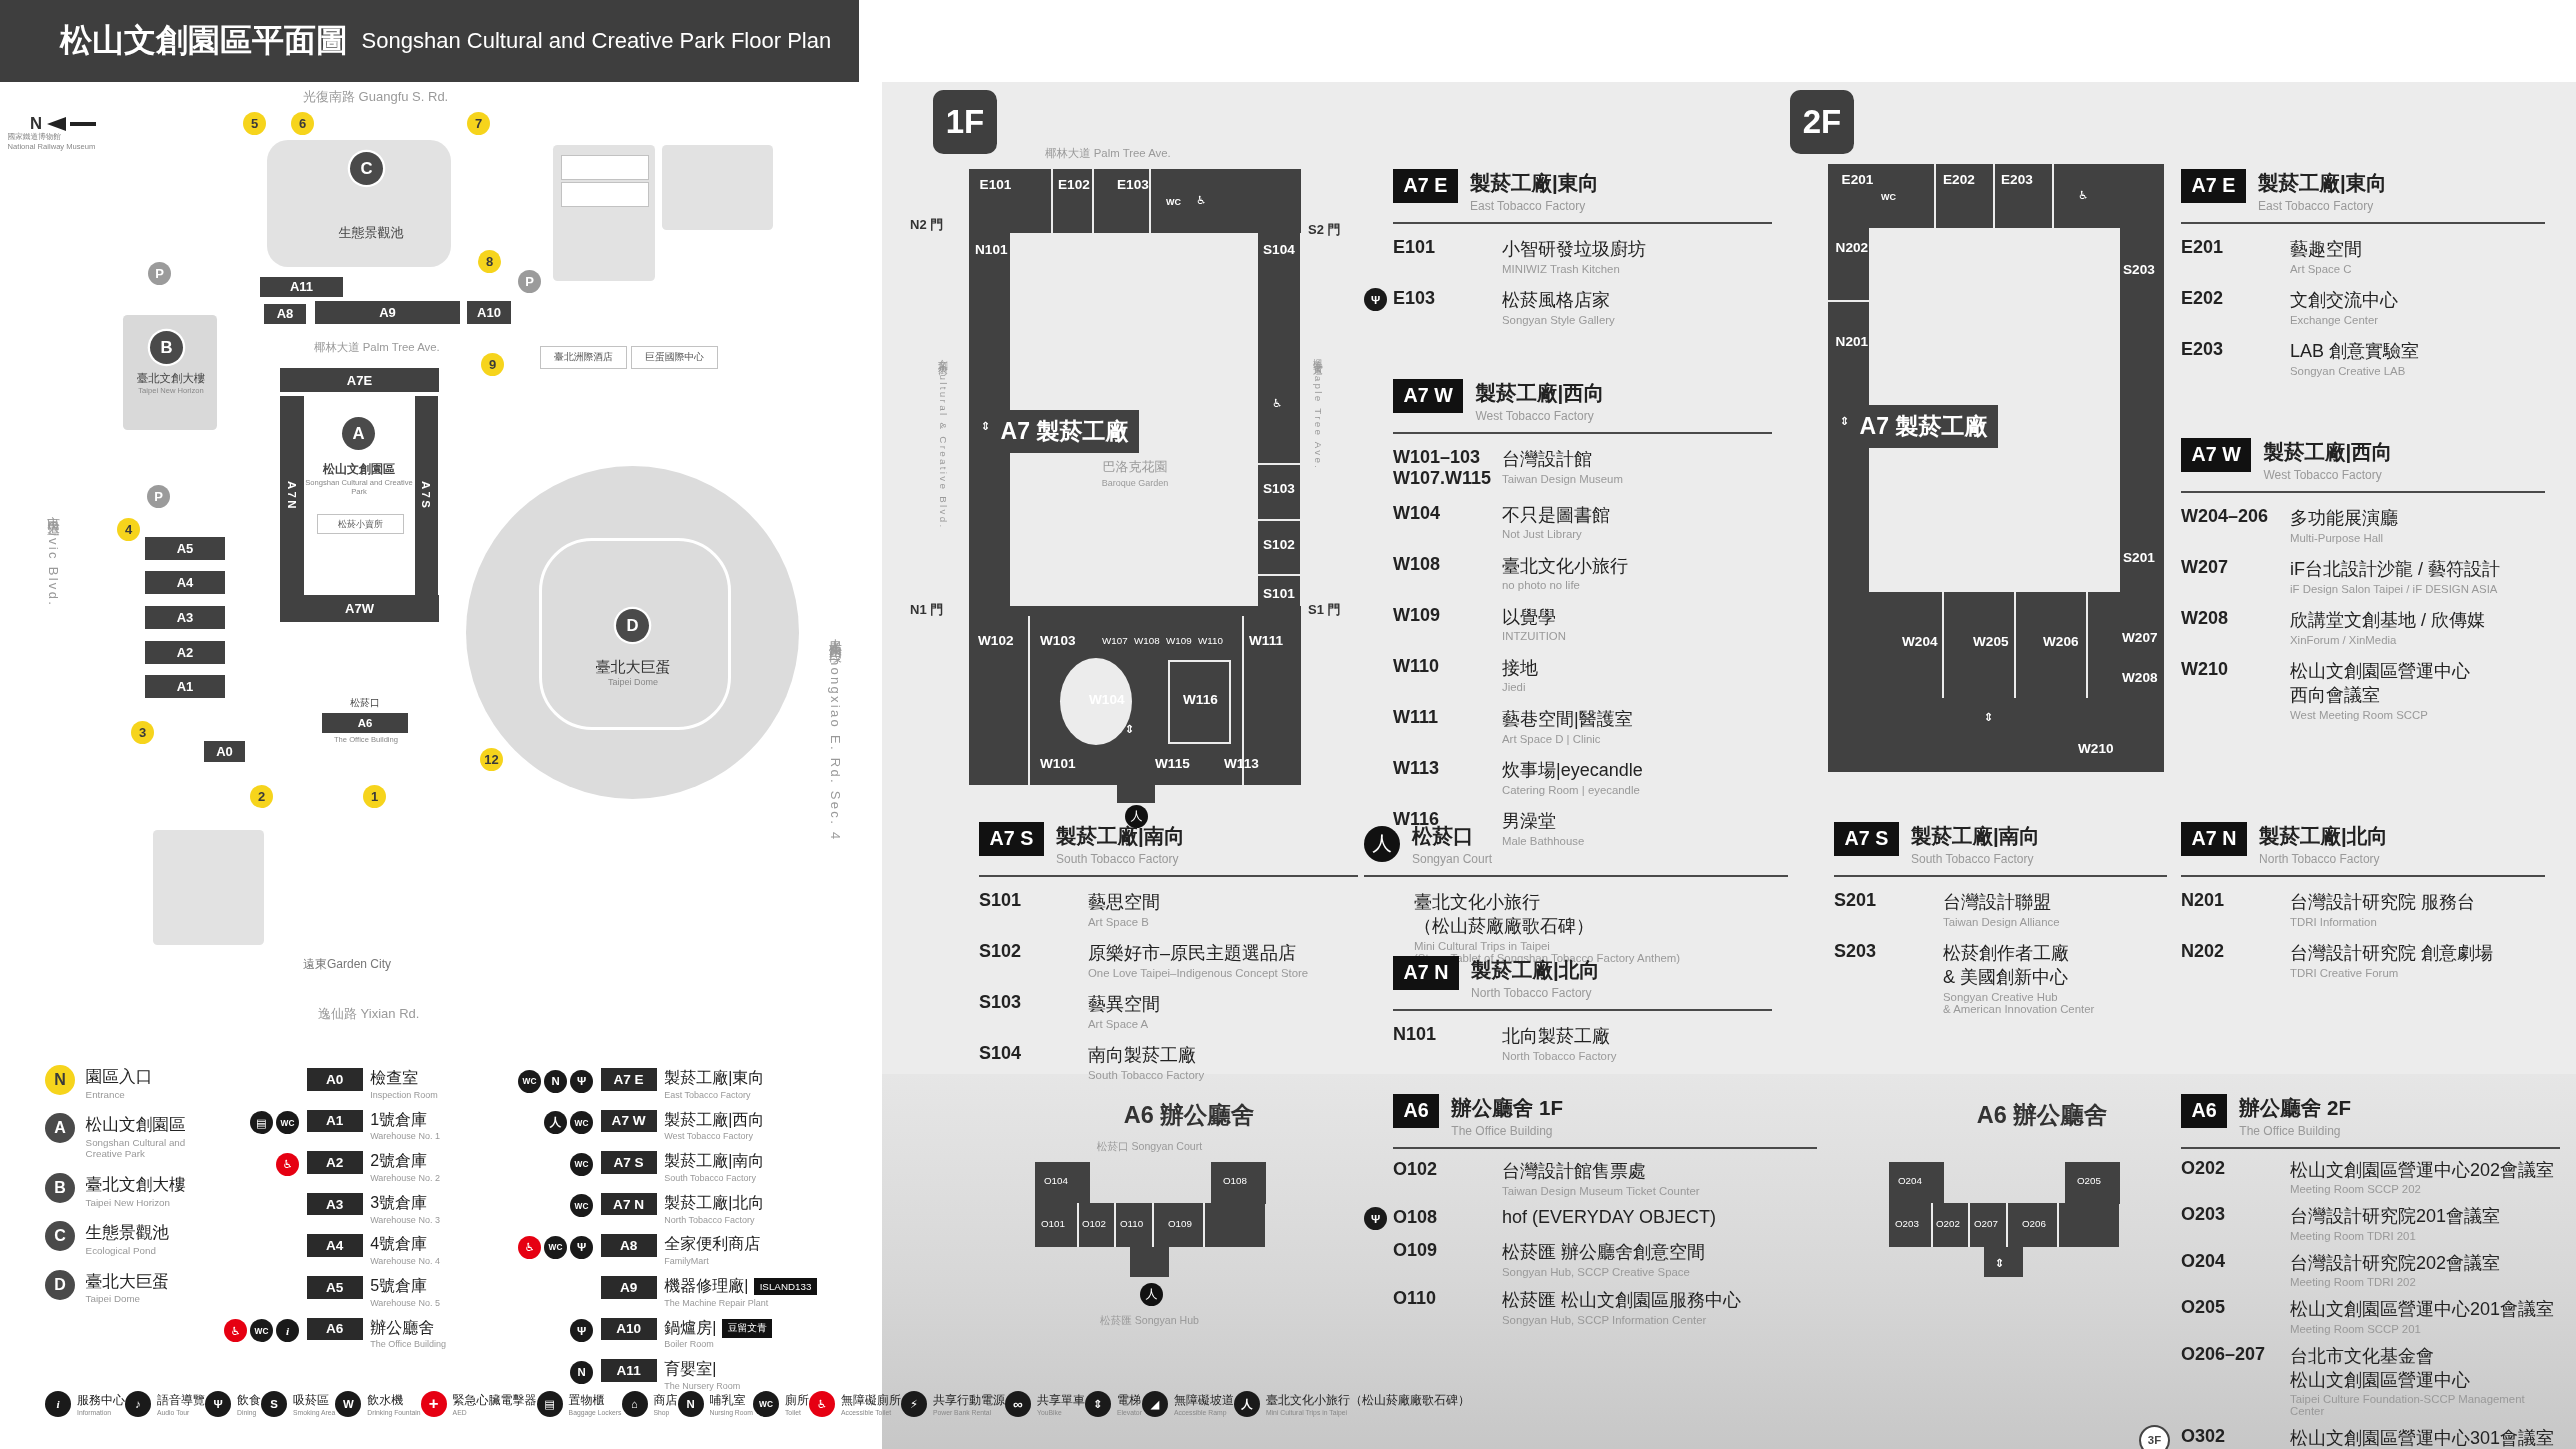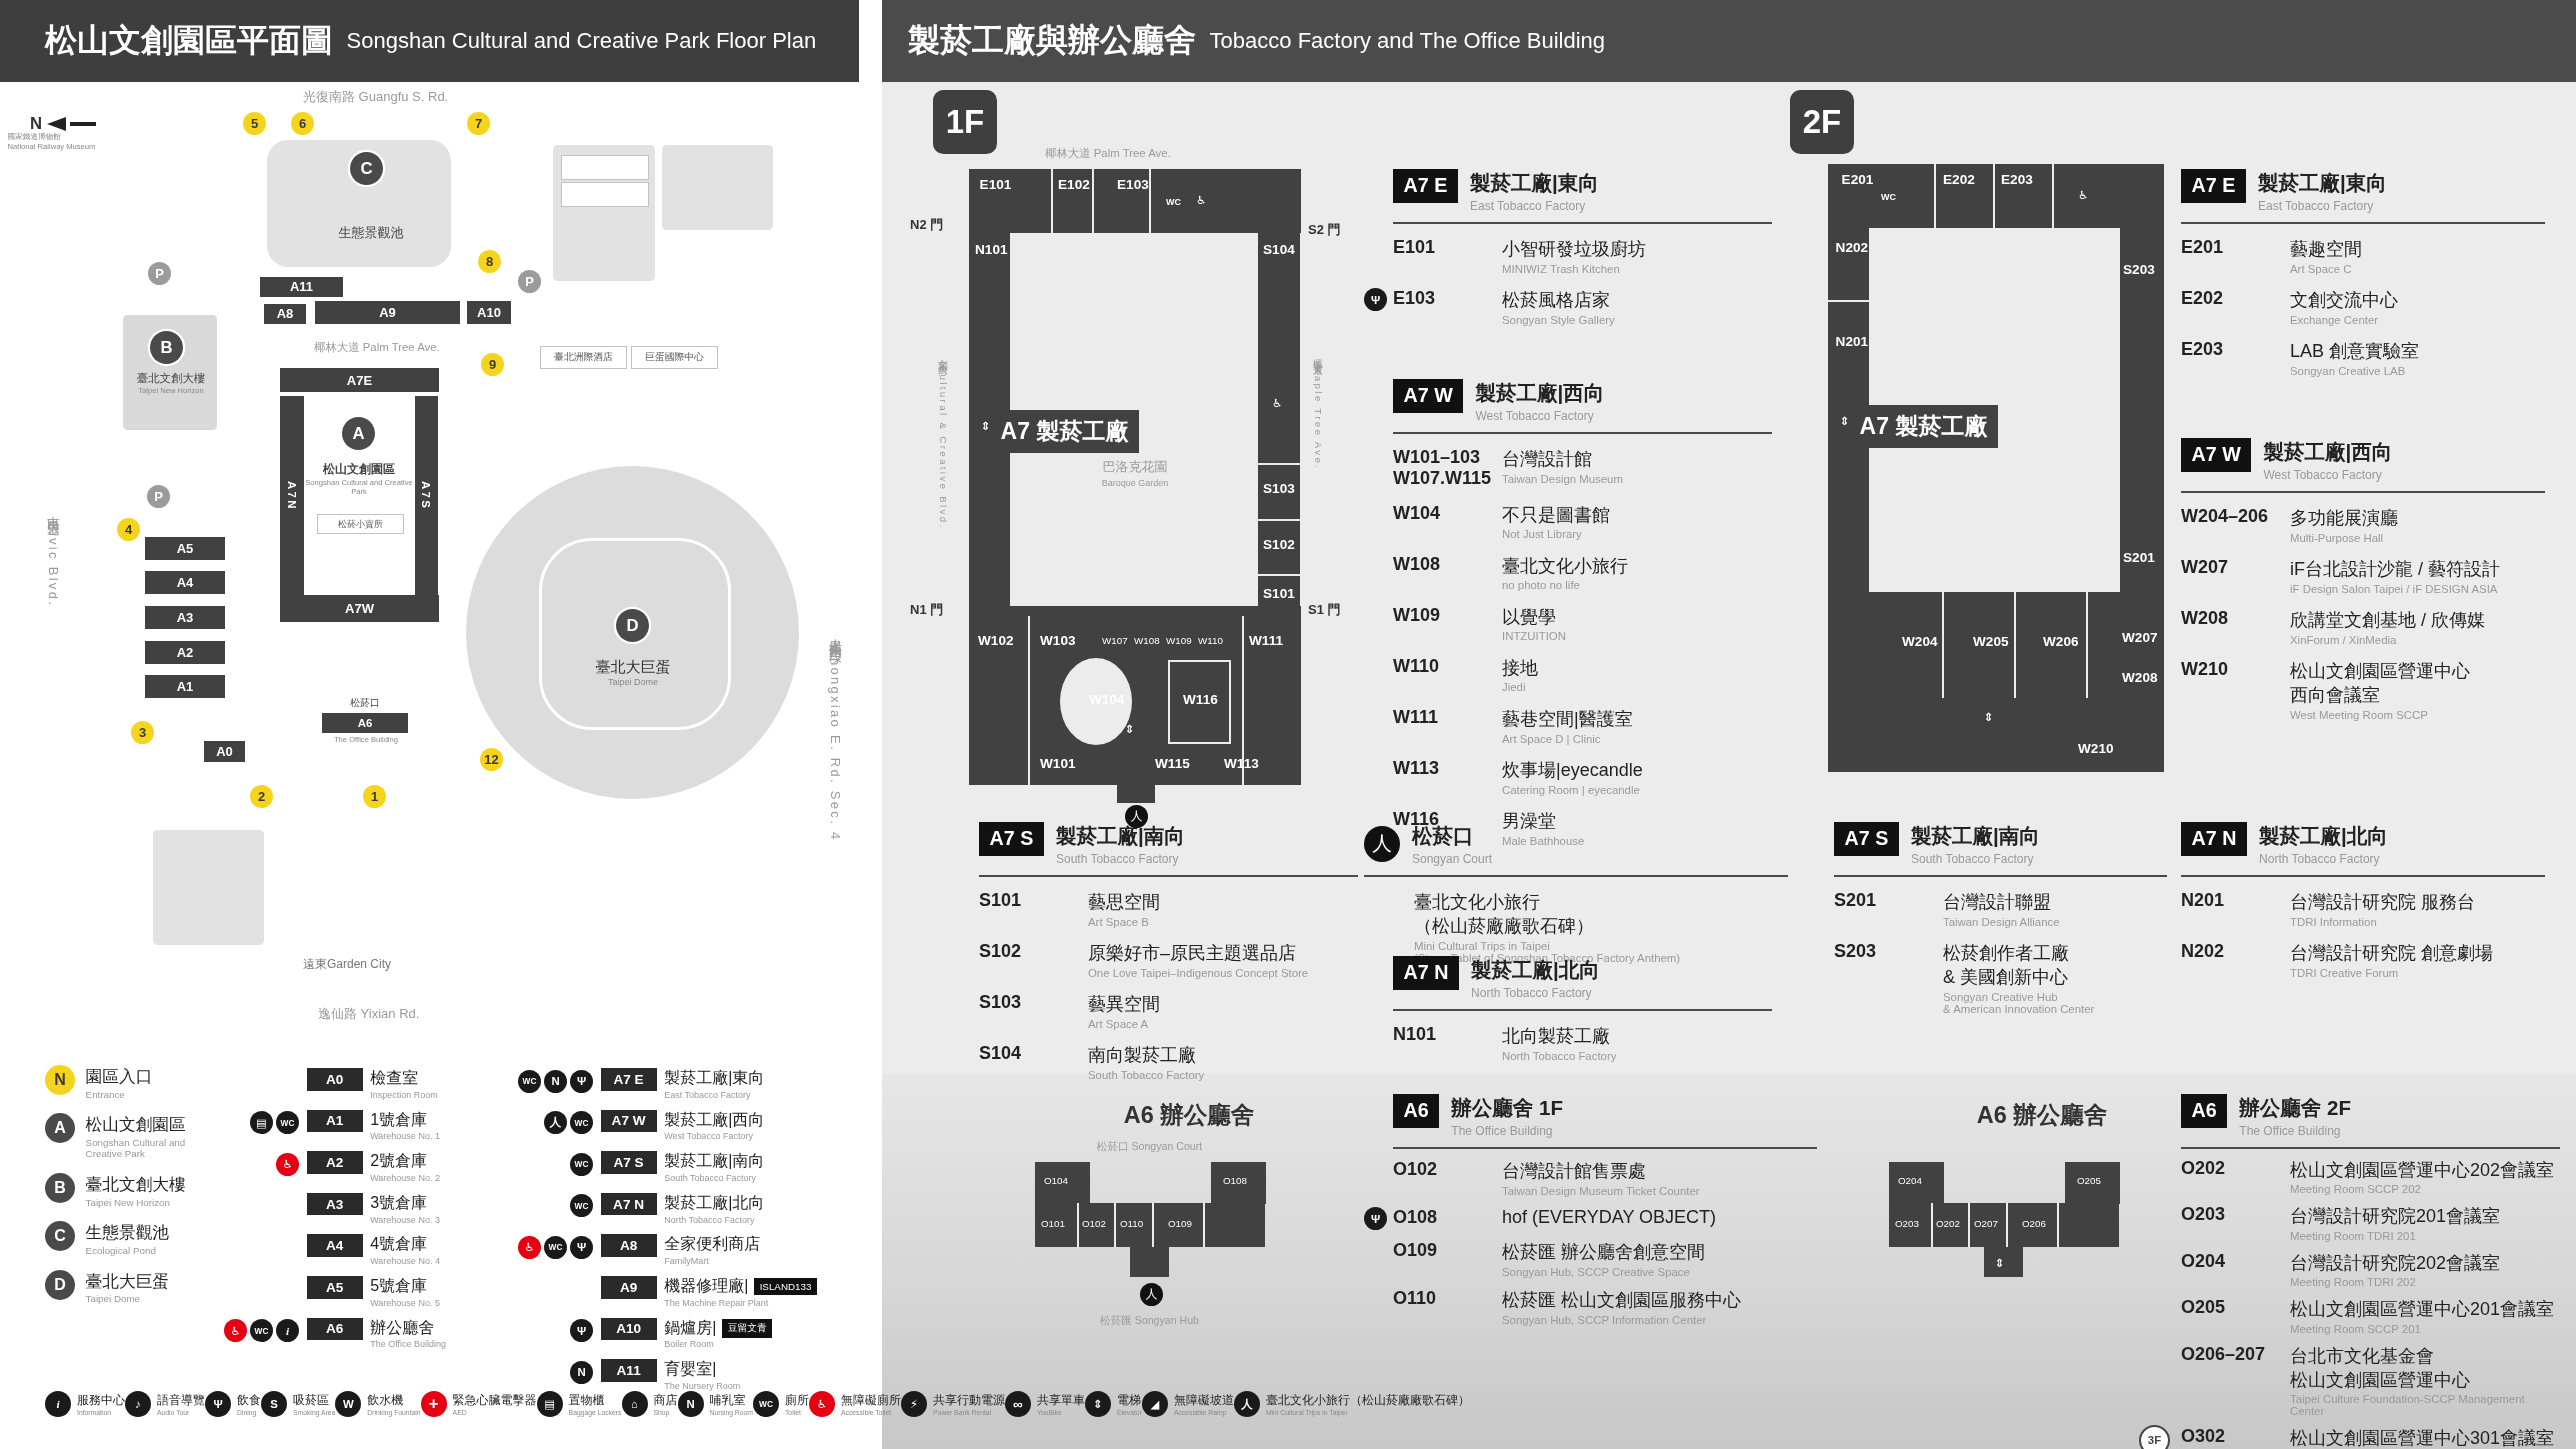--- a/index.html
+++ b/index.html
@@ -2,21 +2,21 @@
 <html style="font-size:12px"><head>
 <meta charset="utf-8">
 <style>
   html,body{margin:0;padding:0;background:#fff;}
   body{font-family:"Liberation Sans","DejaVu Sans",sans-serif;color:#333;}
   .stage{position:relative;width:2576px;height:1449px;background:#fff;overflow:hidden;}
   .abs{position:absolute;}
 
   
   .hdr{position:absolute;top:0;height:82px;display:flex;align-items:center;color:#fff;}
-  .hdr-left{left:0;width:859px;background:#3e3e3e;padding-left:45px;box-sizing:border-box;}
+  .hdr-left{left:0;width:859px;background:#3e3e3e;padding-left:60px;box-sizing:border-box;}
   .hdr-right{left:882px;width:1694px;background:#4b4b4b;padding-left:26px;box-sizing:border-box;}
   .hdr .zh{font-size:32px;font-weight:bold;margin-right:13.6px;white-space:nowrap;}
   .hdr .en{font-size:22px;font-weight:normal;white-space:nowrap;}
 
   
   .rbg{position:absolute;left:882px;top:82px;width:1694px;height:993px;background:#ececec;}
   .a6zone{position:absolute;left:882px;top:1074px;width:1694px;height:375px;
           background:linear-gradient(180deg,#e6e6e6 0%,#d7d7d7 55%,#c7c7c7 100%);}
 
   
@@ -136,24 +136,20 @@
 </style>
 </head>
 <body>
 
 <div class="stage">
 
   <div class="hdr hdr-left">
     <span class="zh">松山文創園區平面圖</span>
     <span class="en">Songshan Cultural and Creative Park Floor Plan</span>
   </div>
-  <div class="hdr hdr-right">
-    <span class="zh">製菸工廠與辦公廳舍</span>
-    <span class="en">Tobacco Factory and The Office Building</span>
-  </div>
 
   <div class="rbg"></div>
   <div class="a6zone"></div>
 
   <div class="map">
     <div class="north" style="left:30px;top:32px;">
       <span>N</span>
       <span class="tri"></span>
       <span class="tail"></span>
     </div>

